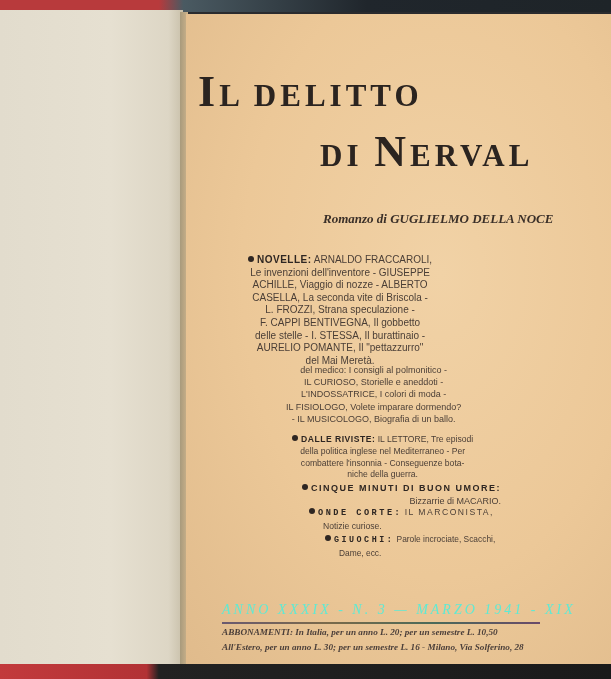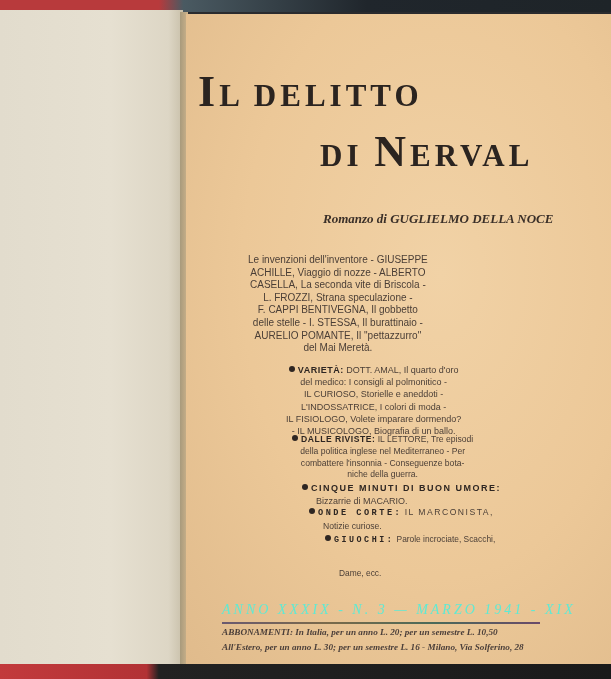--- a/index.html
+++ b/index.html
@@ -68,59 +68,59 @@
 <div class="top-strip"></div>
 <div class="endpaper"></div>
 <div class="gutter"></div>
 <div class="cover"></div>
 
 <div class="title t1"><span class="big">I</span><span class="small">L DELITTO</span></div>
 <div class="title t2"><span class="small">DI </span><span class="big">N</span><span class="small">ERVAL</span></div>
 <div class="subtitle">Romanzo di GUGLIELMO DELLA NOCE</div>
 
 <div class="toc" style="left:248px; top:254px;">
+  <span class="line"><span class="bullet"></span><span class="head">NOVELLE:</span> <span>ARNALDO FRACCAROLI,</span></span>
   <span class="line">Le invenzioni dell'inventore - GIUSEPPE</span>
   <span class="line">ACHILLE, Viaggio di nozze - ALBERTO</span>
   <span class="line">CASELLA, La seconda vite di Briscola -</span>
   <span class="line">L. FROZZI, Strana speculazione -</span>
   <span class="line">F. CAPPI BENTIVEGNA, Il gobbetto</span>
   <span class="line">delle stelle - I. STESSA, Il burattinaio -</span>
   <span class="line">AURELIO POMANTE, Il "pettazzurro"</span>
   <span class="line">del Mai Meretà.</span>
 </div>
 
 <div class="toc" style="left:286px; top:364px; font-size:9px; line-height:12.2px;">
-  <span class="line"><span class="bullet"></span><span class="head">VARIETÀ:</span> <span>DOTT. AMAL, Il quarto d'oro</span></span>
   <span class="line">del medico: I consigli al polmonitico -</span>
   <span class="line">IL CURIOSO, Storielle e aneddoti -</span>
   <span class="line">L'INDOSSATRICE, I colori di moda -</span>
   <span class="line">IL FISIOLOGO, Volete imparare dormendo?</span>
   <span class="line">- IL MUSICOLOGO, Biografia di un ballo.</span>
 </div>
 
 <div class="toc" style="left:292px; top:434px; font-size:8.6px; line-height:11.8px;">
   <span class="line"><span class="bullet"></span><span class="head">DALLE RIVISTE:</span> <span>IL LETTORE, Tre episodi</span></span>
   <span class="line">della politica inglese nel Mediterraneo - Per</span>
   <span class="line">combattere l'insonnia - Conseguenze bota-</span>
   <span class="line">niche della guerra.</span>
 </div>
 
-<div class="toc" style="left:302px; top:482px; font-size:9px; line-height:13px; text-align:left;">
+<div class="toc" style="left:302px; top:482px; font-size:9px; line-height:13px; text-align:right;">
   <span class="line"><span class="bullet"></span><span class="head" style="letter-spacing:1.5px;">CINQUE MINUTI DI BUON UMORE:</span></span>
   <span class="line" style="padding-left:14px;">Bizzarrie di MACARIO.</span>
 </div>
 
 <div class="toc wide" style="left:309px; top:506px; font-size:8.6px; line-height:13px; text-align:left;">
   <span class="line"><span class="bullet"></span><span class="head">ONDE CORTE:</span> <span style="letter-spacing:1.5px;margin-top:8px;">IL MARCONISTA,</span></span>
   <span class="line" style="padding-left:14px;">Notizie curiose.</span>
 </div>
 
 <div class="toc wide" style="left:325px; top:533px; font-size:8.4px; line-height:13px; text-align:left;">
   <span class="line"><span class="bullet"></span><span class="head">GIUOCHI:</span> <span>Parole incrociate, Scacchi,</span></span>
-  <span class="line" style="padding-left:14px;margin-top:20px;">Dame, ecc.</span>
+  <span class="line" style="padding-left:14px;">Dame, ecc.</span>
 </div>
 
 <div class="footer-title">ANNO XXXIX - N. 3 — MARZO 1941 - XIX</div>
 <div class="rule"></div>
 <div class="sub-line s1">ABBONAMENTI: In Italia, per un anno L. 20; per un semestre L. 10,50</div>
 <div class="sub-line s2">All'Estero, per un anno L. 30; per un semestre L. 16 - Milano, Via Solferino, 28</div>
 
 <div class="bottom-strip"></div>
 
 </body></html>

